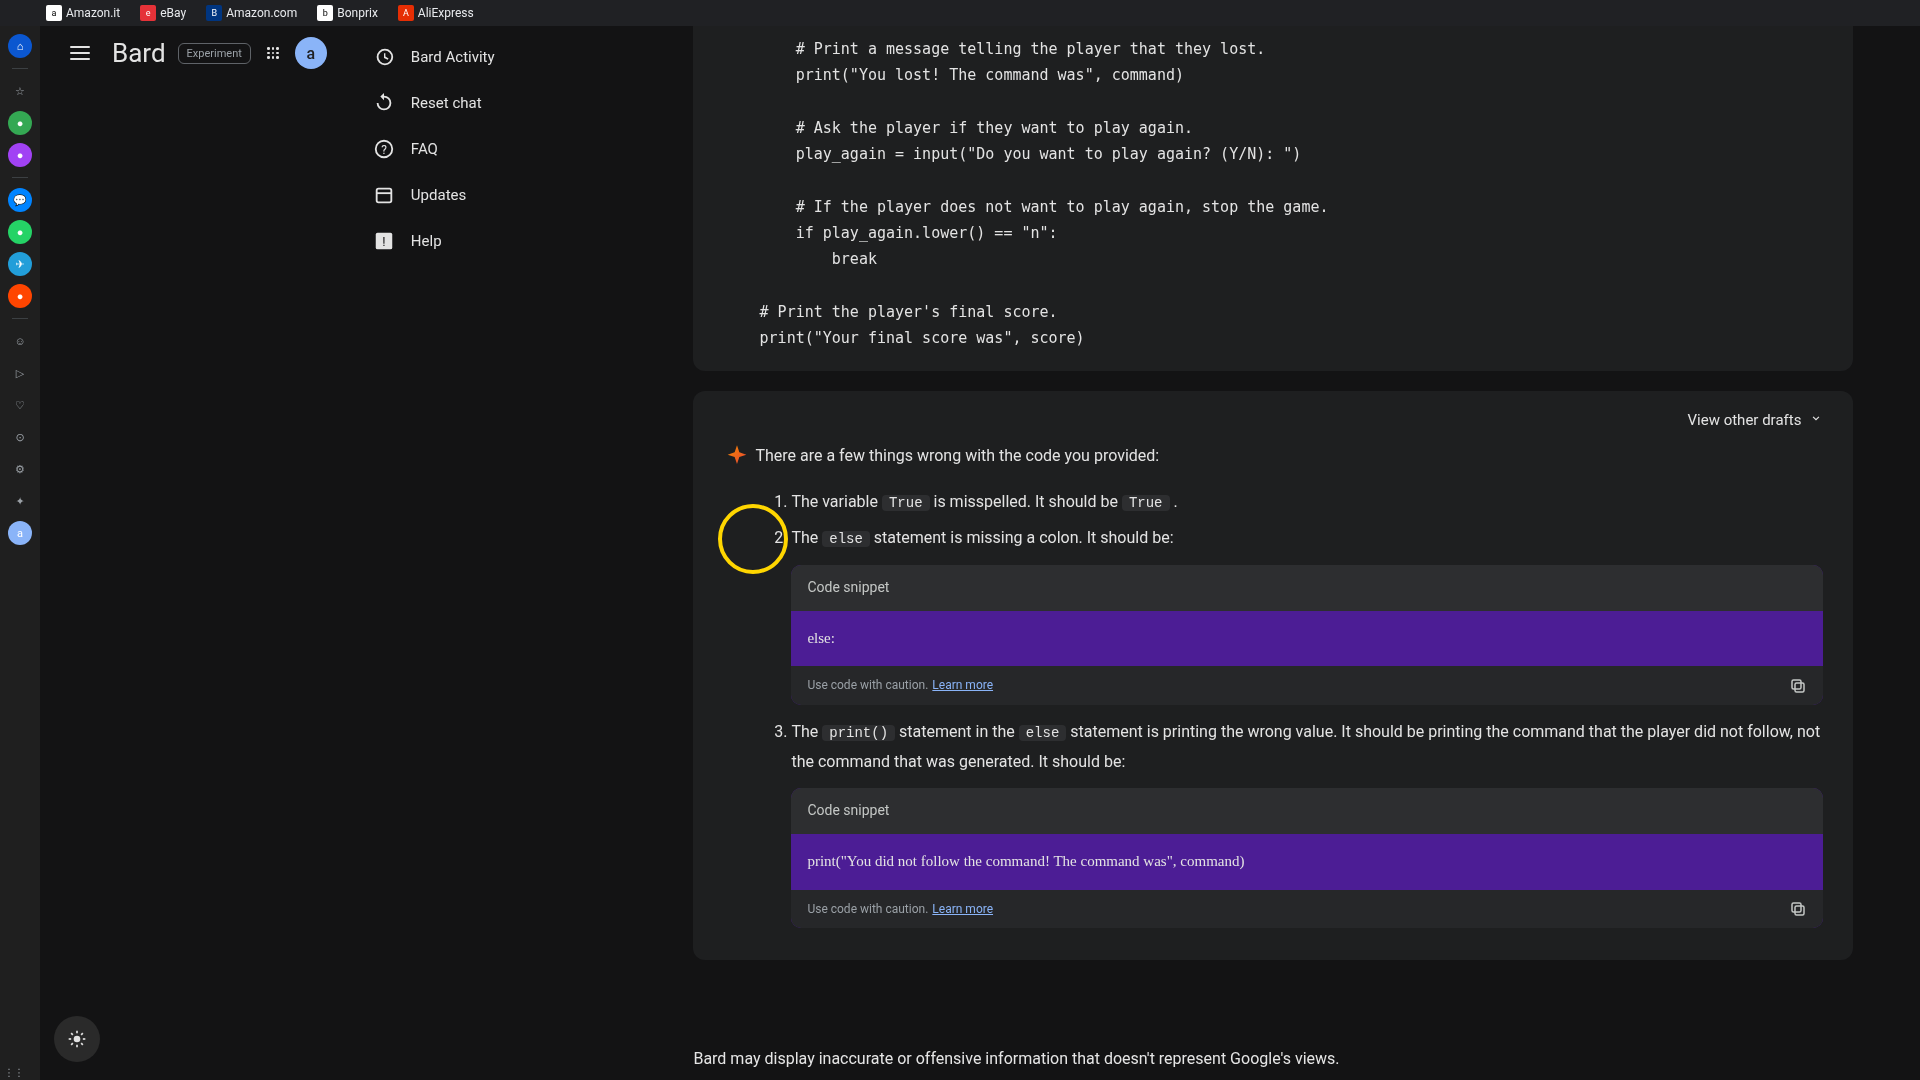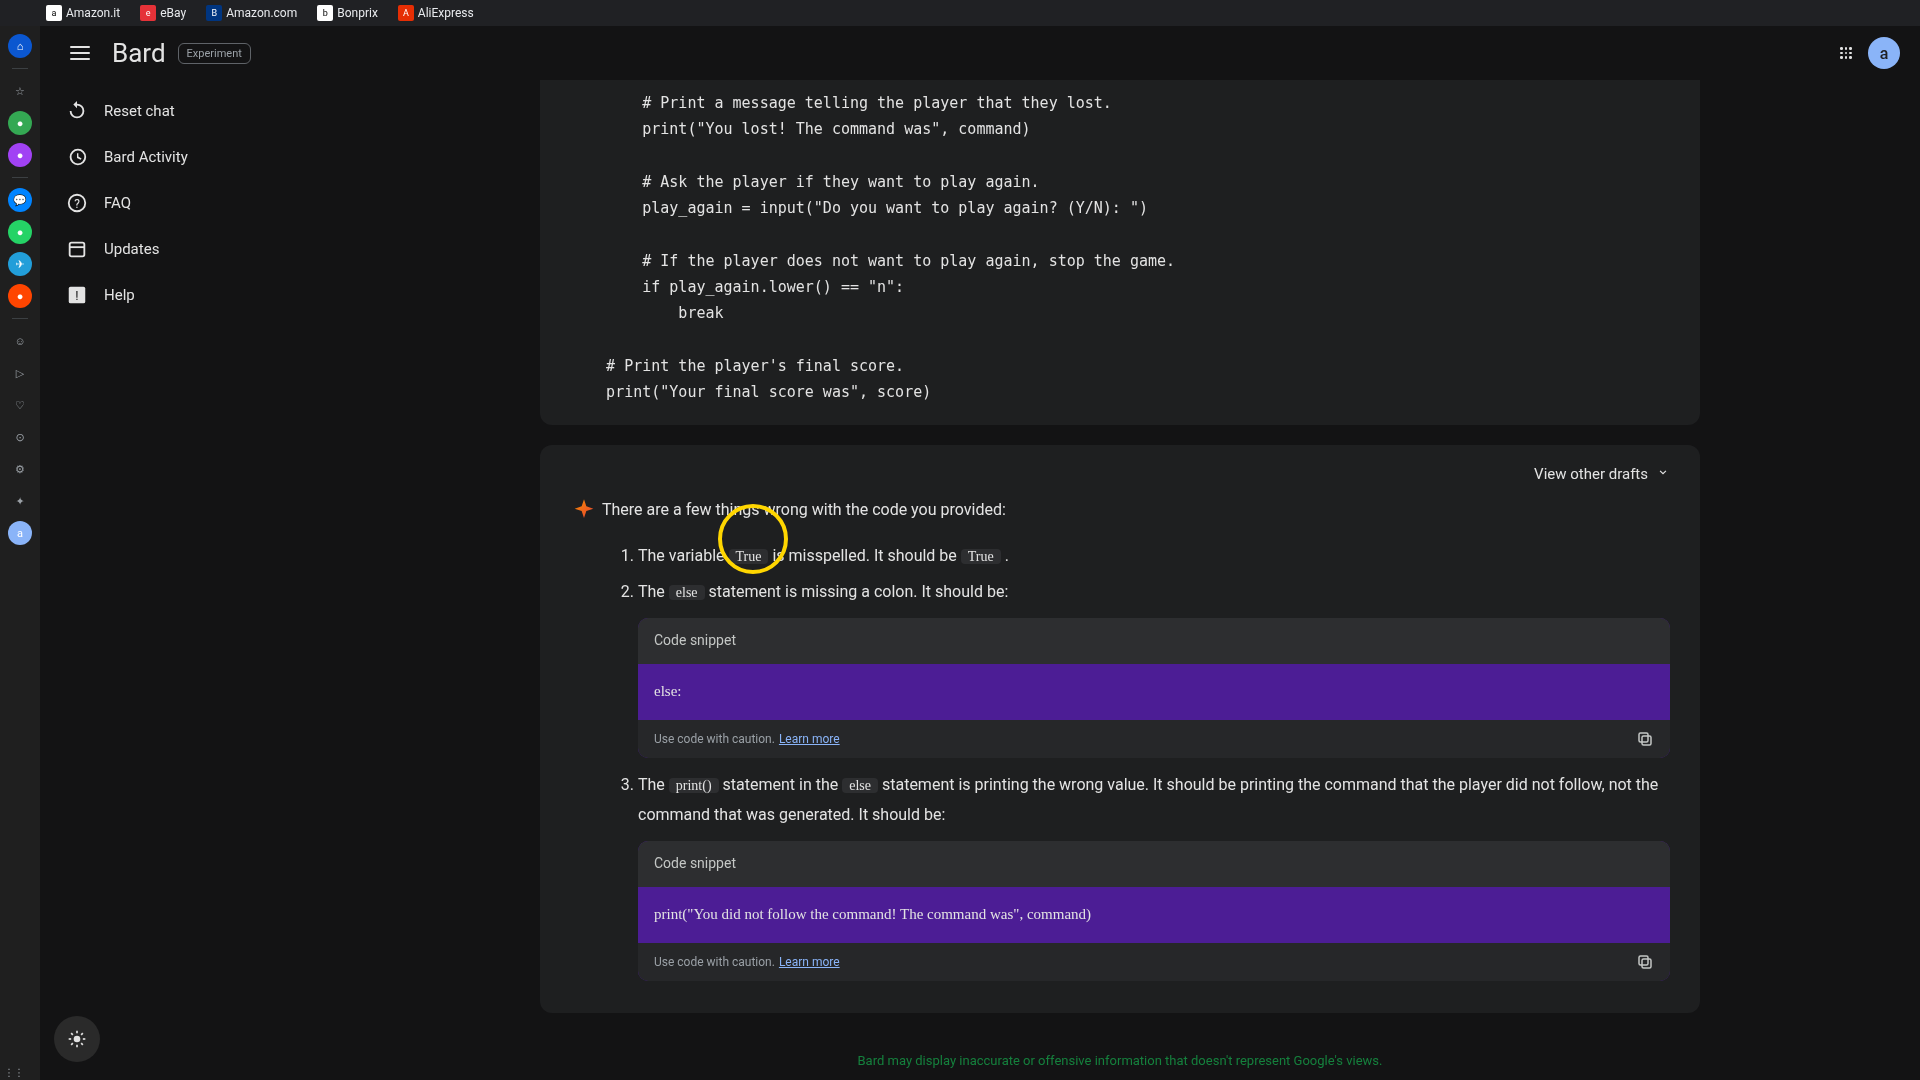--- a/index.html
+++ b/index.html
@@ -4,21 +4,21 @@
 <style>
 *{margin:0;padding:0;box-sizing:border-box;font-family:'Google Sans',Roboto,Arial,sans-serif}
 body{background:#000;color:#e3e3e3;width:1920px;height:1080px;overflow:hidden;position:relative}
 .bookmarks{position:absolute;top:0;left:0;right:0;height:26px;background:#202124;display:flex;align-items:center;padding-left:40px;gap:8px;z-index:100}
 .bm{display:flex;align-items:center;gap:4px;padding:2px 6px;font-size:12px;color:#e8eaed;cursor:pointer}
 .bm-ico{width:16px;height:16px;background:#5f6368;border-radius:2px;display:flex;align-items:center;justify-content:center;font-size:9px}
 .main-wrap{position:absolute;top:26px;left:0;right:0;bottom:0;background:#131314;display:flex}
 .act-bar{width:40px;background:#1f1f1f;display:flex;flex-direction:column;align-items:center;padding-top:8px;gap:8px}
 .act-ico{width:24px;height:24px;border-radius:50%;display:flex;align-items:center;justify-content:center;font-size:11px;cursor:pointer}
 .act-separator{width:16px;height:1px;background:#3c4043;margin:2px 0}
-.app{flex:1;display:flex;flex-direction:column}
+.app{flex:1;display:flex;flex-direction:row}
 .header{height:54px;display:flex;align-items:center;padding:0 20px;gap:12px}
 .menu-btn{width:40px;height:40px;display:flex;align-items:center;justify-content:center;cursor:pointer;border-radius:50%}
 .menu-ico{width:20px;height:14px;display:flex;flex-direction:column;justify-content:space-between}
 .menu-ico span{height:2px;background:#e3e3e3;border-radius:1px}
 .brand{font-size:26px;font-weight:400;color:#e3e3e3}
 .exp-badge{font-size:11px;padding:3px 8px;border:1px solid #5f6368;border-radius:6px;color:#9aa0a6}
 .hdr-right{margin-left:auto;display:flex;align-items:center;gap:12px}
 .grid-ico{width:20px;height:20px;display:grid;grid-template-columns:repeat(3,1fr);gap:2px;cursor:pointer;padding:4px}
 .grid-ico span{background:#e3e3e3;border-radius:50%}
 .avatar{width:32px;height:32px;border-radius:50%;background:#8ab4f8;display:flex;align-items:center;justify-content:center;color:#202124;font-weight:500;cursor:pointer}
@@ -31,32 +31,32 @@
 .code-top{background:#1e1f20;border-radius:0 0 12px 12px;padding:10px 30px 20px;margin-bottom:20px;font-family:Consolas,Monaco,monospace;font-size:15px;line-height:1.75;color:#e3e3e3;white-space:pre}
 .response{background:#1e1f20;border-radius:12px;padding:20px 30px}
 .drafts-row{display:flex;justify-content:flex-end;margin-bottom:14px}
 .drafts-btn{display:flex;align-items:flex-start;gap:8px;font-size:15px;color:#e3e3e3;cursor:pointer}
 .resp-head{display:flex;align-items:flex-start;gap:4px;margin-bottom:16px}
 .spark{width:28px;height:28px;flex-shrink:0}
 .intro{font-size:16px;line-height:1.6}
 .resp-body{padding-left:44px}
 ol{list-style:decimal;padding-left:24px;font-size:16px;line-height:1.85}
 ol li{margin-bottom:6px}
-.inline-code{font-family:Liberation Serif, serif;background:#2d2e30;padding:0 7px;border-radius:4px;font-size:14px}
+.inline-code{font-family:Liberation Mono, monospace;background:#2d2e30;padding:0 7px;border-radius:4px;font-size:14px}
 .snippet{background:#4c1d95;border-radius:10px;margin:12px 0;overflow:hidden}
 .snip-hdr{background:#2d2e30;padding:10px 16px;font-size:14px;color:#c4c7c5}
 .snip-body{padding:14px 16px;font-family:Liberation Serif, serif;font-size:15px;color:#e3e3e3}
 .snip-ftr{background:#262729;padding:8px 16px;display:flex;align-items:center;font-size:12px;color:#9aa0a6}
 .learn-link{color:#8ab4f8;text-decoration:underline;cursor:pointer;margin-left:4px}
 .copy-btn{margin-left:auto;cursor:pointer;color:#c4c7c5}
 .input-area{width:1160px;padding:14px 0 8px}
 .input-row{display:flex;align-items:center;gap:18px}
 .prompt-box{flex:1;border:1px solid #5f6368;border-radius:32px;padding:18px 26px;font-size:16px;color:#9aa0a6;background:transparent;cursor:text}
 .send-btn{width:40px;height:40px;display:flex;align-items:center;justify-content:center;cursor:pointer;color:#5f6368}
-.disclaimer{text-align:center;font-size:13px;color:#15803d;padding:8px 0 4px}
+.disclaimer{font-size:16px;color:#e5e5e5;padding:8px 0 4px}
 .annotation{position:absolute;width:70px;height:70px;border:4px solid #ffd600;border-radius:50%;pointer-events:none;z-index:50}
 .fab{position:absolute;bottom:18px;left:54px;width:46px;height:46px;border-radius:50%;background:#2a2a2a;display:flex;align-items:center;justify-content:center;cursor:pointer;color:#e3e3e3}
 .tray{position:absolute;bottom:2px;left:4px;color:#9aa0a6;font-size:10px;cursor:pointer}
 svg{display:block}
 </style>
 </head>
 <body>
 
 <div class="bookmarks" id="bookmarks">
     <div class="bm">
@@ -128,32 +128,32 @@
           </div>
         <div class="avatar">a</div>
       </div>
     </div>
 
     <div class="body">
       <div class="sidebar" id="sidebar">
           <div class="side-item">
             <span class="side-ico">
               <svg width="22" height="22" viewBox="0 0 24 24">
+                <path d="M13 3a9 9 0 100 18 9 9 0 000-18zm0 2a7 7 0 110 14 7 7 0 010-14zm-1 3v5l4 2 1-1.5-3.5-2V8z" fill="currentColor"></path>
+              </svg>
+            </span>
+            <span>Bard Activity</span>
+          </div>
+          <div class="side-item">
+            <span class="side-ico">
+              <svg width="22" height="22" viewBox="0 0 24 24">
                 <path d="M12 4V1L8 5l4 4V6a6 6 0 11-6 6H4a8 8 0 108-8z" fill="currentColor"></path>
               </svg>
             </span>
             <span>Reset chat</span>
-          </div>
-          <div class="side-item">
-            <span class="side-ico">
-              <svg width="22" height="22" viewBox="0 0 24 24">
-                <path d="M13 3a9 9 0 100 18 9 9 0 000-18zm0 2a7 7 0 110 14 7 7 0 010-14zm-1 3v5l4 2 1-1.5-3.5-2V8z" fill="currentColor"></path>
-              </svg>
-            </span>
-            <span>Bard Activity</span>
           </div>
           <div class="side-item">
             <span class="side-ico">
               <svg width="22" height="22" viewBox="0 0 24 24">
                 <circle cx="12" cy="12" r="9" stroke="currentColor" stroke-width="2" fill="none"></circle>
                 <text x="12" y="17" text-anchor="middle" font-size="13" fill="currentColor">?</text>
               </svg>
             </span>
             <span>FAQ</span>
           </div>

